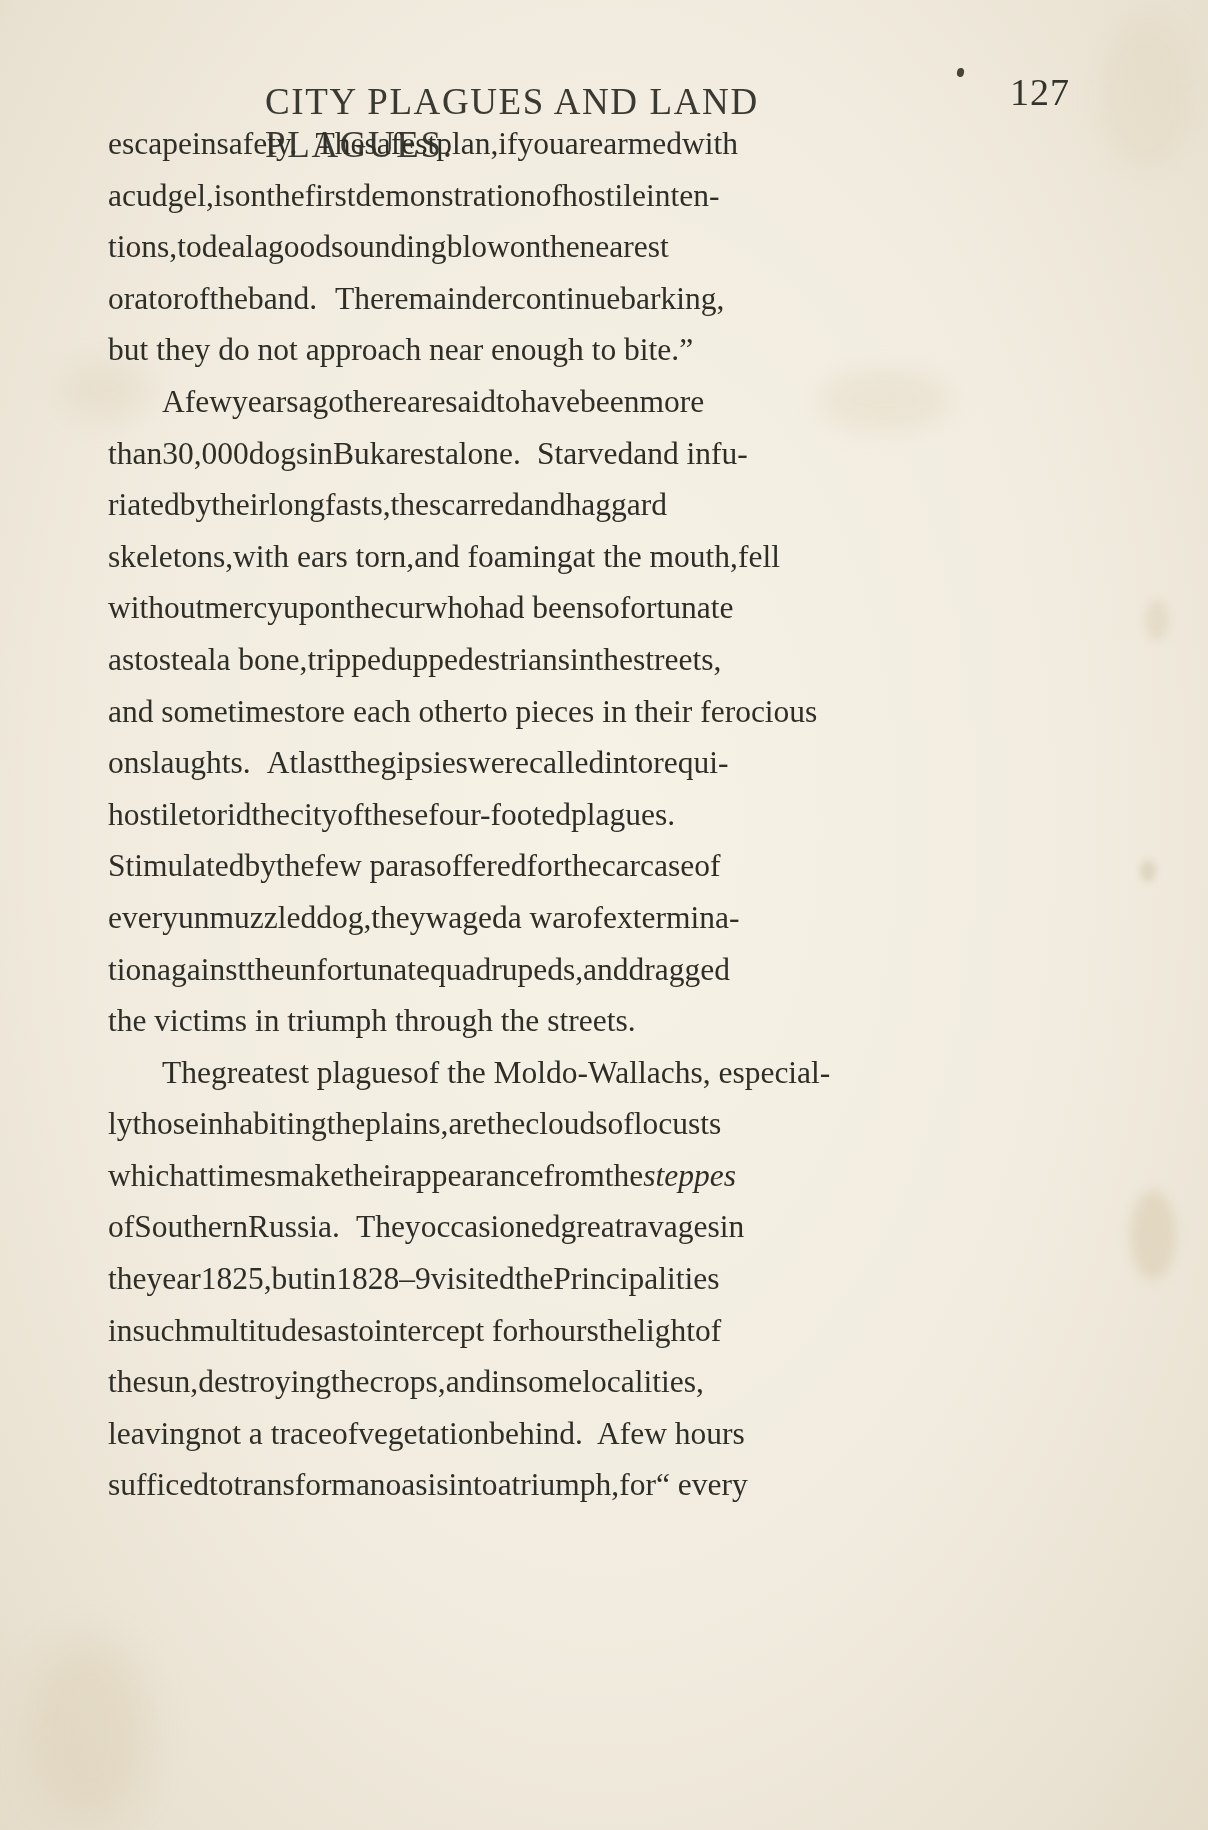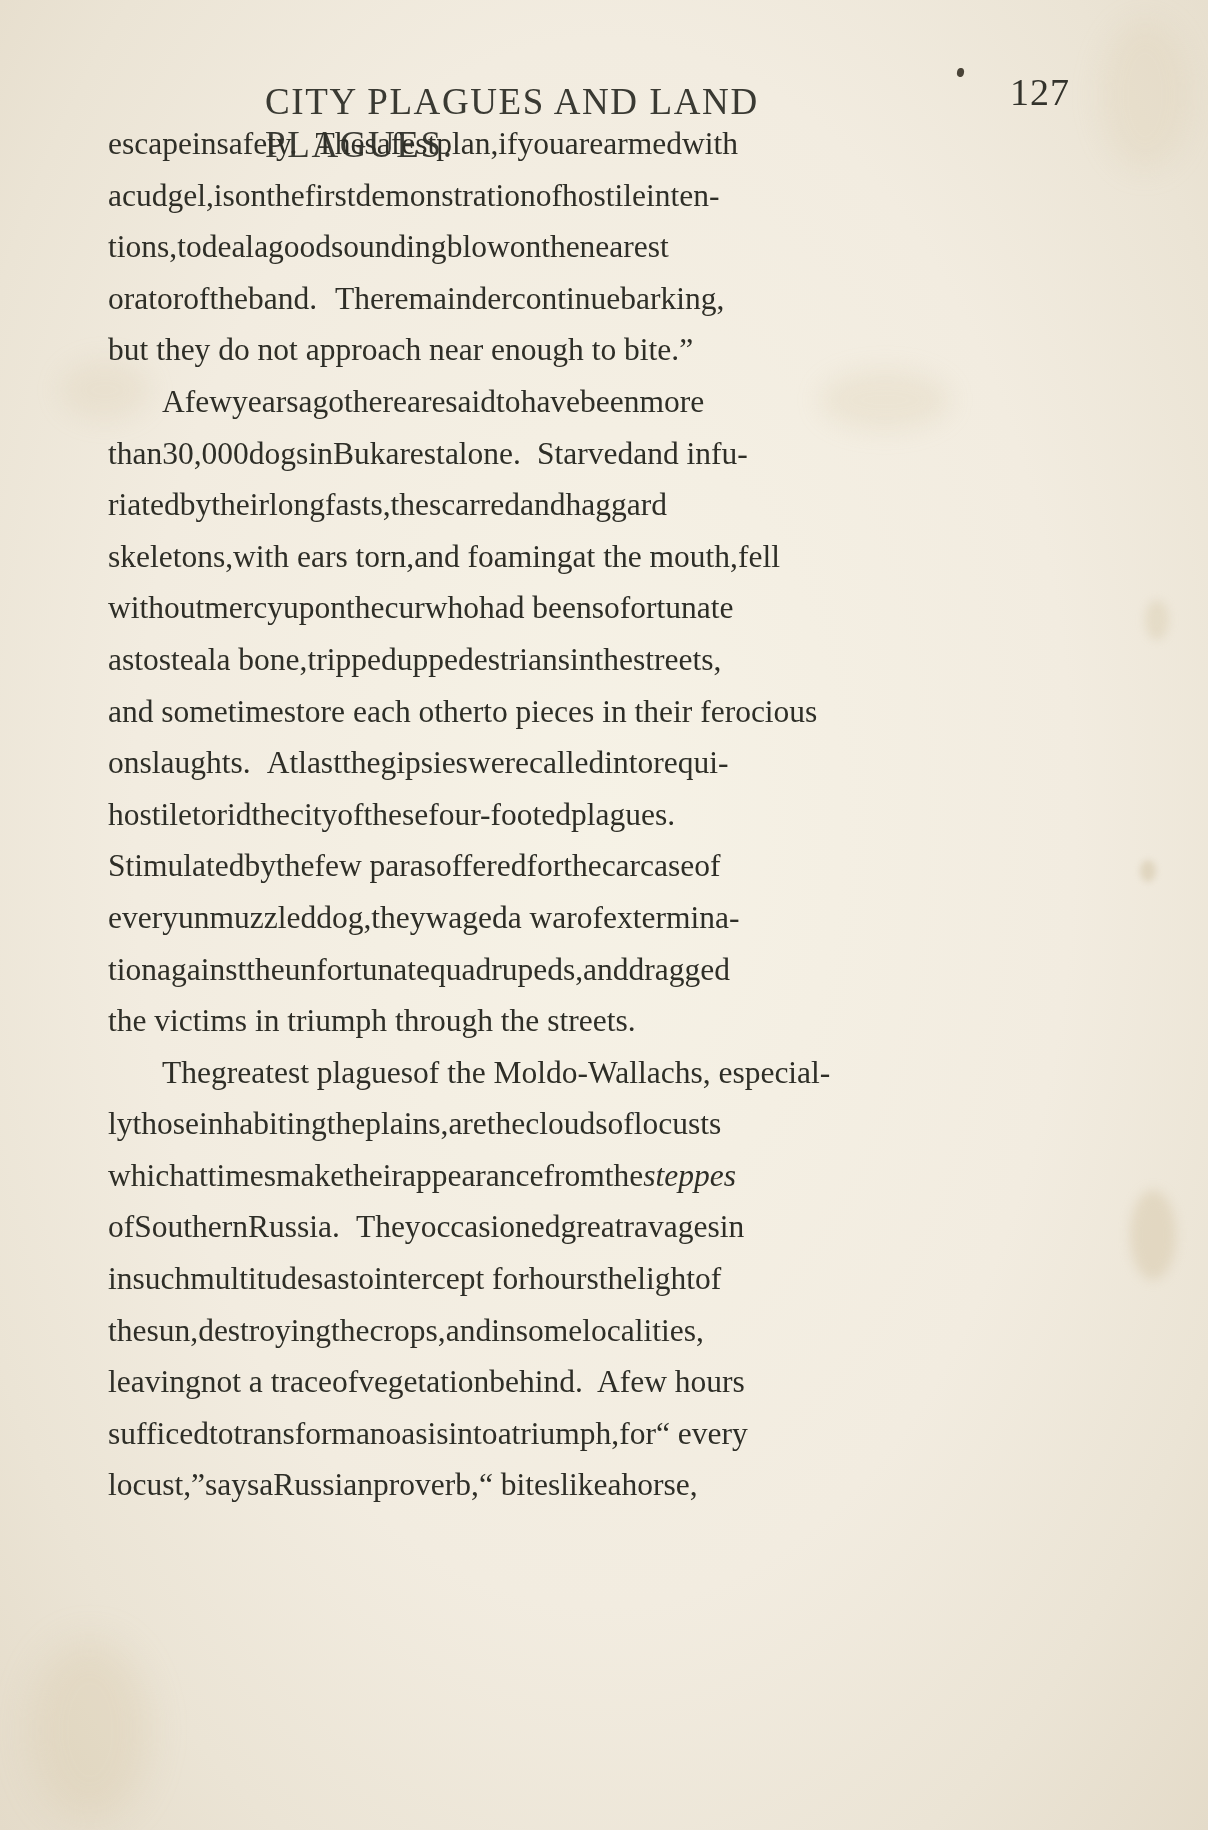--- a/index.html
+++ b/index.html
@@ -143,21 +143,21 @@
       <span class="line just"><span>every</span><span>unmuzzled</span><span>dog,</span><span>they</span><span>waged</span><span>a&nbsp;war</span><span>of</span><span>extermina-</span></span>
       <span class="line just"><span>tion</span><span>against</span><span>the</span><span>unfortunate</span><span>quadrupeds,</span><span>and</span><span>dragged</span></span>
       <span class="line">the victims in triumph through the streets.</span>
     </p>
 
     <p class="para">
       <span class="line just"><span style="padding-left:54px">The</span><span>greatest&nbsp;plagues</span><span>of&nbsp;the&nbsp;Moldo-Wallachs,&nbsp;especial-</span></span>
       <span class="line just"><span>ly</span><span>those</span><span>inhabiting</span><span>the</span><span>plains,</span><span>are</span><span>the</span><span>clouds</span><span>of</span><span>locusts</span></span>
       <span class="line just"><span>which</span><span>at</span><span>times</span><span>make</span><span>their</span><span>appearance</span><span>from</span><span>the</span><span><em>steppes</em></span></span>
       <span class="line just"><span>of</span><span>Southern</span><span>Russia.</span><span style="padding-left:16px">They</span><span>occasioned</span><span>great</span><span>ravages</span><span>in</span></span>
+      <span class="line just"><span>the</span><span>year</span><span>1825,</span><span>but</span><span>in</span><span>1828–9</span><span>visited</span><span>the</span><span>Principalities</span></span>
       <span class="line just"><span>in</span><span>such</span><span>multitudes</span><span>as</span><span>to</span><span>intercept&nbsp;for</span><span>hours</span><span>the</span><span>light</span><span>of</span></span>
       <span class="line just"><span>the</span><span>sun,</span><span>destroying</span><span>the</span><span>crops,</span><span>and</span><span>in</span><span>some</span><span>localities,</span></span>
       <span class="line just"><span>leaving</span><span>not&nbsp;a&nbsp;trace</span><span>of</span><span>vegetation</span><span>behind.</span><span style="padding-left:14px">A</span><span>few&nbsp;hours</span></span>
       <span class="line just"><span>sufficed</span><span>to</span><span>transform</span><span>an</span><span>oasis</span><span>into</span><span>a</span><span>triumph,</span><span>for</span><span>“&nbsp;every</span></span>
-      <span class="line just"><span>locust,”</span><span>says</span><span>a</span><span>Russian</span><span>proverb,</span><span>“&nbsp;bites</span><span>like</span><span>a</span><span>horse,</span></span>
     </p>
 
   </div>
 </div>
 
 </body></html>

